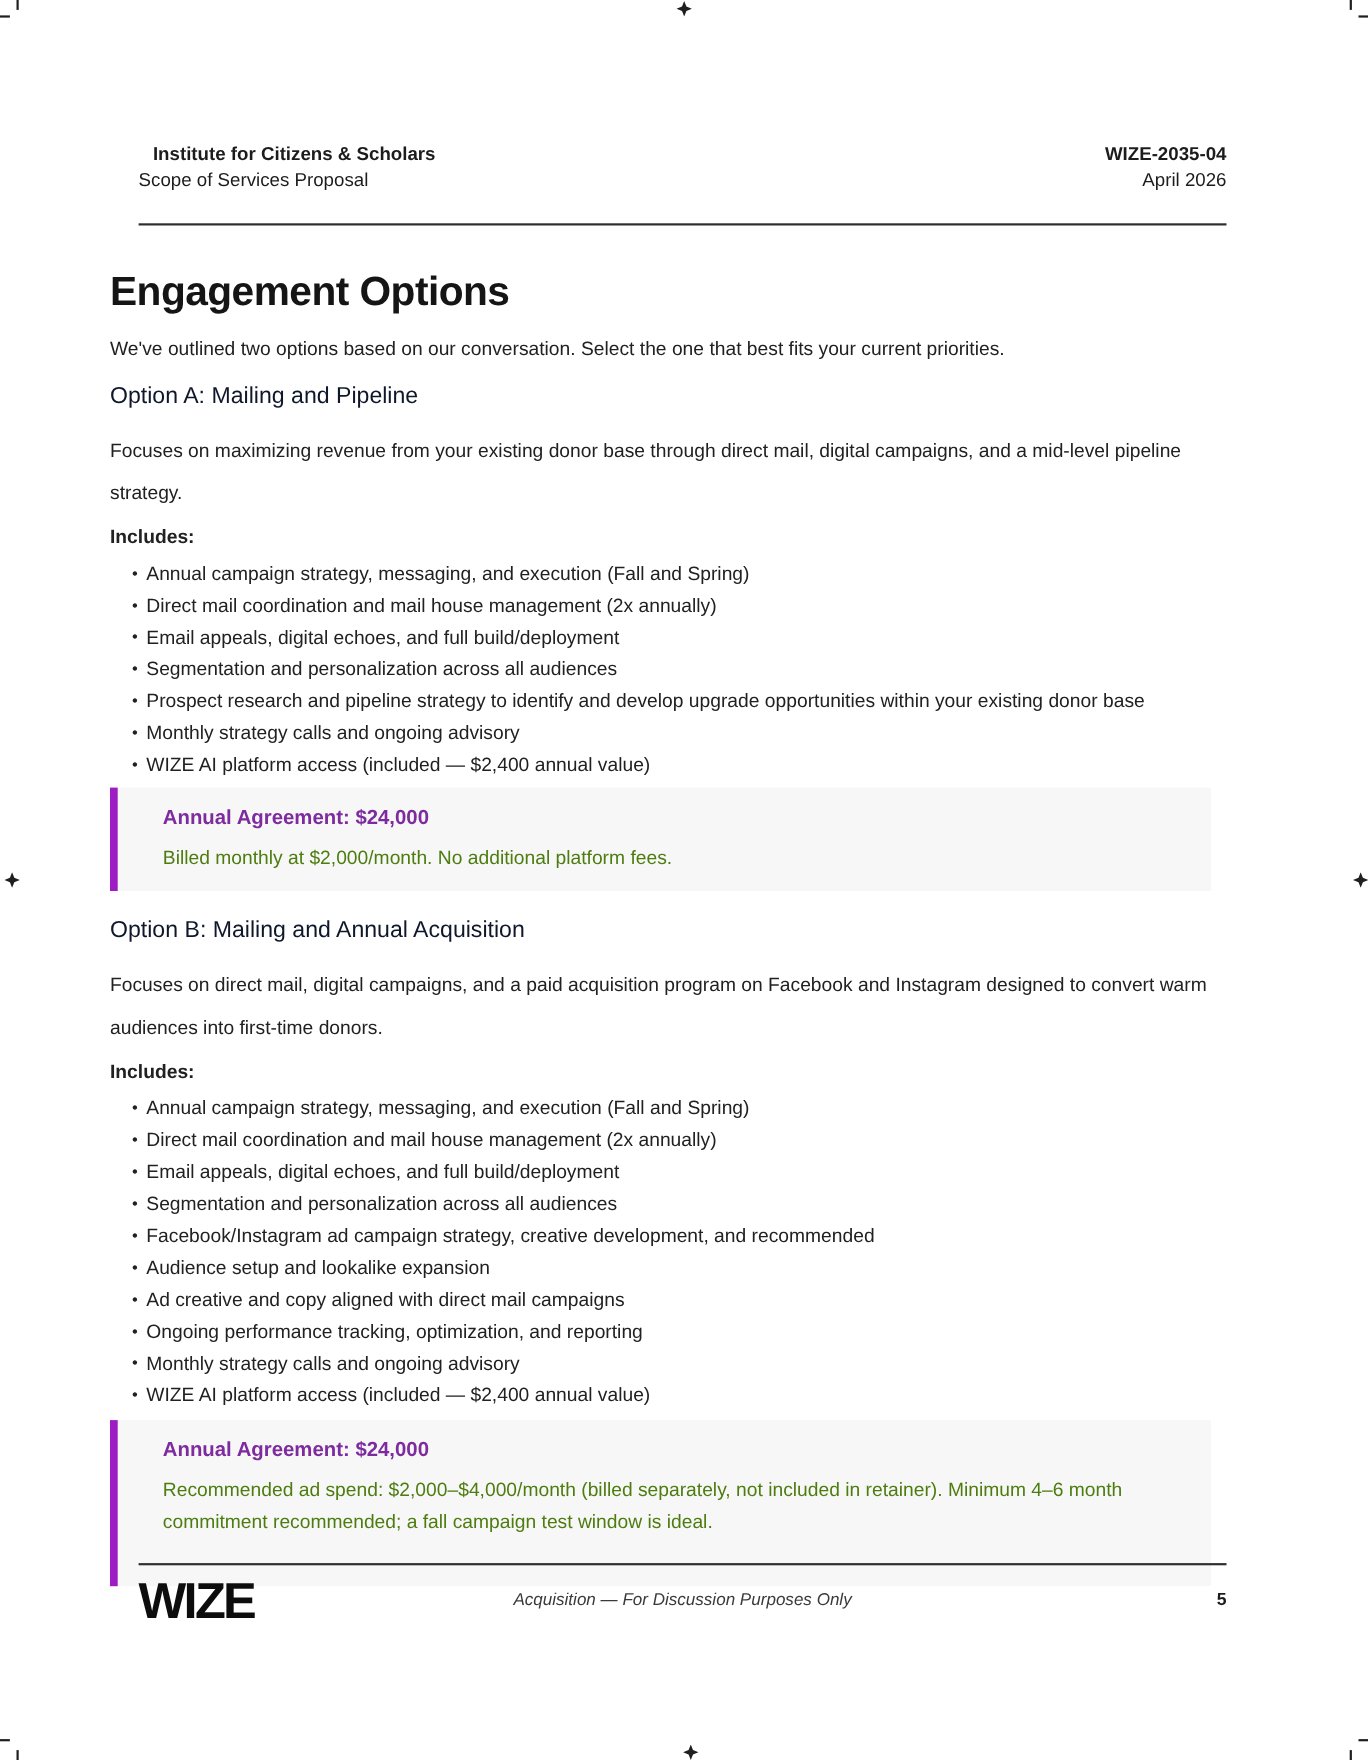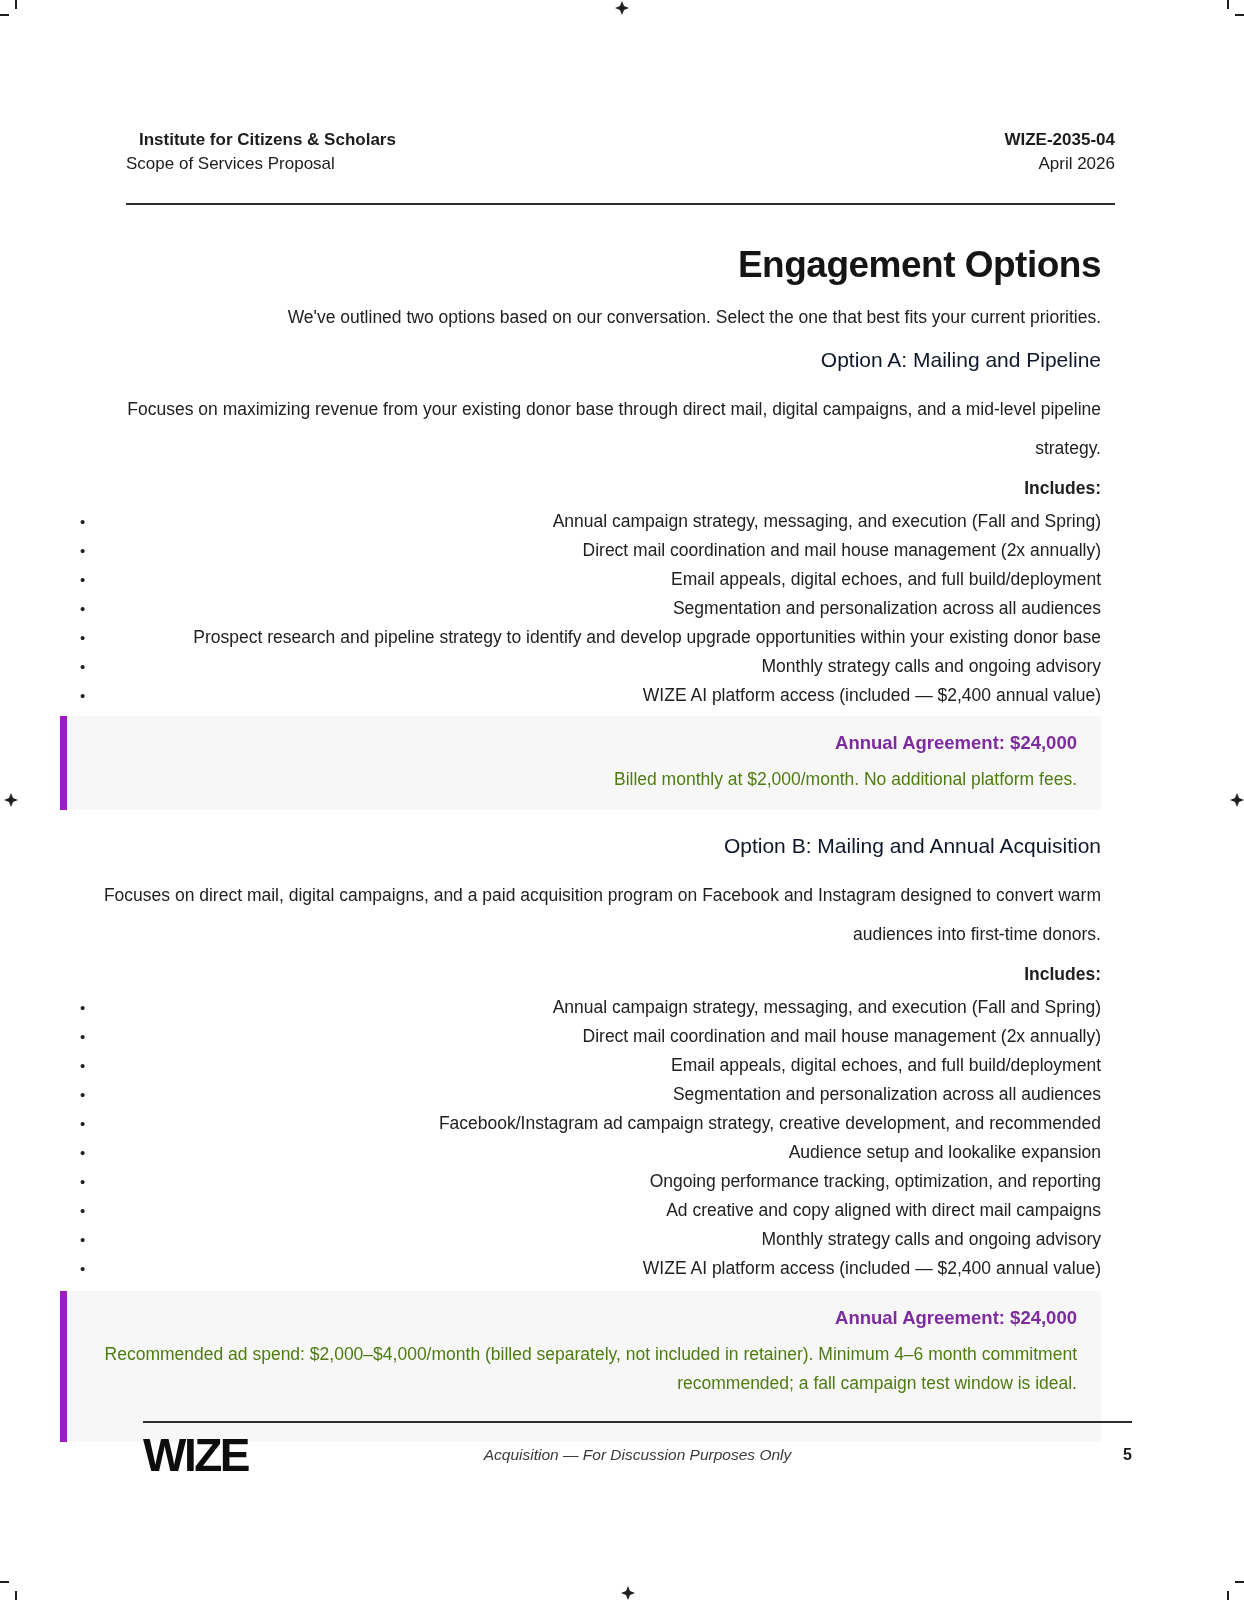--- a/index.html
+++ b/index.html
@@ -29,21 +29,21 @@
   .page-header{
     margin:128px 129px 0 126px;
     display:flex;justify-content:space-between;align-items:flex-start;
   }
   .page-header .line{font-size:17px;line-height:24px;color:#1c1c1c;}
   .page-header .b{font-weight:bold;margin-left:13px;}
   .header-rule{
     margin:27px 129px 0 126px;height:2px;background:var(--rule);
   }
   
-  main{margin:0 143px 0 60px;text-align:right;}
+  main{margin:0 143px 0 100px;}
   h1{
     margin-top:40px;
     font-size:37px;line-height:40px;font-weight:800;
     letter-spacing:-0.5px;color:#151515;
   }
   .intro{margin-top:18px;font-size:17.5px;line-height:29px;}
   h2{
     margin-top:14px;
     font-size:21px;line-height:28px;font-weight:normal;color:#0f172a;
   }
@@ -57,31 +57,31 @@
   }
   ul.bullets li::before{
     content:"\2022";
     position:absolute;left:0;top:0;
     font-size:15px;line-height:29px;
   }
   .callout{
     margin-top:6px;
     background:var(--callout_bg);
     border-left:7px solid var(--accent_purple);
-    padding:15px 24px 16px 26px;
+    padding:15px 24px 16px 41px;
   }
   .callout-b{margin-top:8px;padding-bottom:44px;}
   .callout-heading{
     font-size:18.5px;line-height:24px;font-weight:bold;
     color:var(--purple_text);
   }
   .callout-body{margin-top:10px;font-size:17.5px;line-height:29px;color:#4d7c0f;}
   
   .page-footer{
-    position:absolute;left:143px;top:1421px;width:989px;z-index:3;
+    position:absolute;left:126px;top:1421px;width:989px;z-index:3;
   }
   .footer-rule{height:2px;background:var(--rule);}
   .footer-row{
     position:relative;margin-top:6px;
     display:flex;align-items:center;justify-content:space-between;
     height:52px;
   }
   .logo{
     font-weight:900;font-size:46px;line-height:46px;
     letter-spacing:-2.5px;color:#0d0d0d;
@@ -160,22 +160,22 @@
       <p class="desc">Focuses on direct mail, digital campaigns, and a paid acquisition program on Facebook and Instagram designed to convert warm audiences into first-time donors.</p>
       <p class="includes">Includes:</p>
       <ul class="bullets">
 
       <li><span>Annual campaign strategy, messaging, and execution (Fall and Spring)</span></li>
           <li><span>Direct mail coordination and mail house management (2x annually)</span></li>
           <li><span>Email appeals, digital echoes, and full build/deployment</span></li>
           <li><span>Segmentation and personalization across all audiences</span></li>
           <li><span>Facebook/Instagram ad campaign strategy, creative development, and recommended</span></li>
           <li><span>Audience setup and lookalike expansion</span></li>
+          <li><span>Ad creative and copy aligned with direct mail campaigns</span></li>
           <li><span>Ongoing performance tracking, optimization, and reporting</span></li>
-          <li><span>Ad creative and copy aligned with direct mail campaigns</span></li>
           <li><span>Monthly strategy calls and ongoing advisory</span></li>
           <li><span>WIZE AI platform access (included — $2,400 annual value)</span></li>
         </ul>
       <aside class="callout callout-b">
         <div class="callout-heading">Annual Agreement: $24,000</div>
         <p class="callout-body">Recommended ad spend: $2,000–$4,000/month (billed separately, not included in retainer). Minimum 4–6 month commitment recommended; a fall campaign test window is ideal.</p>
       </aside>
     </section>
   </main>
 </div>

